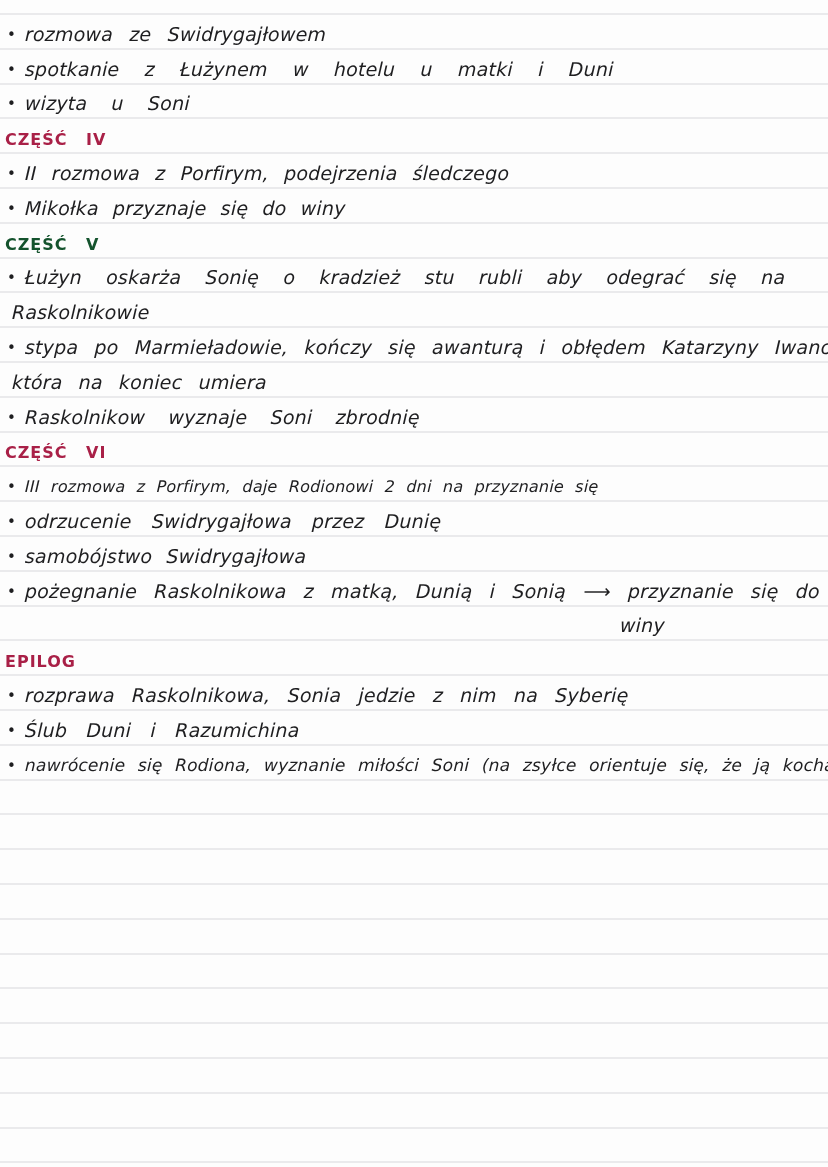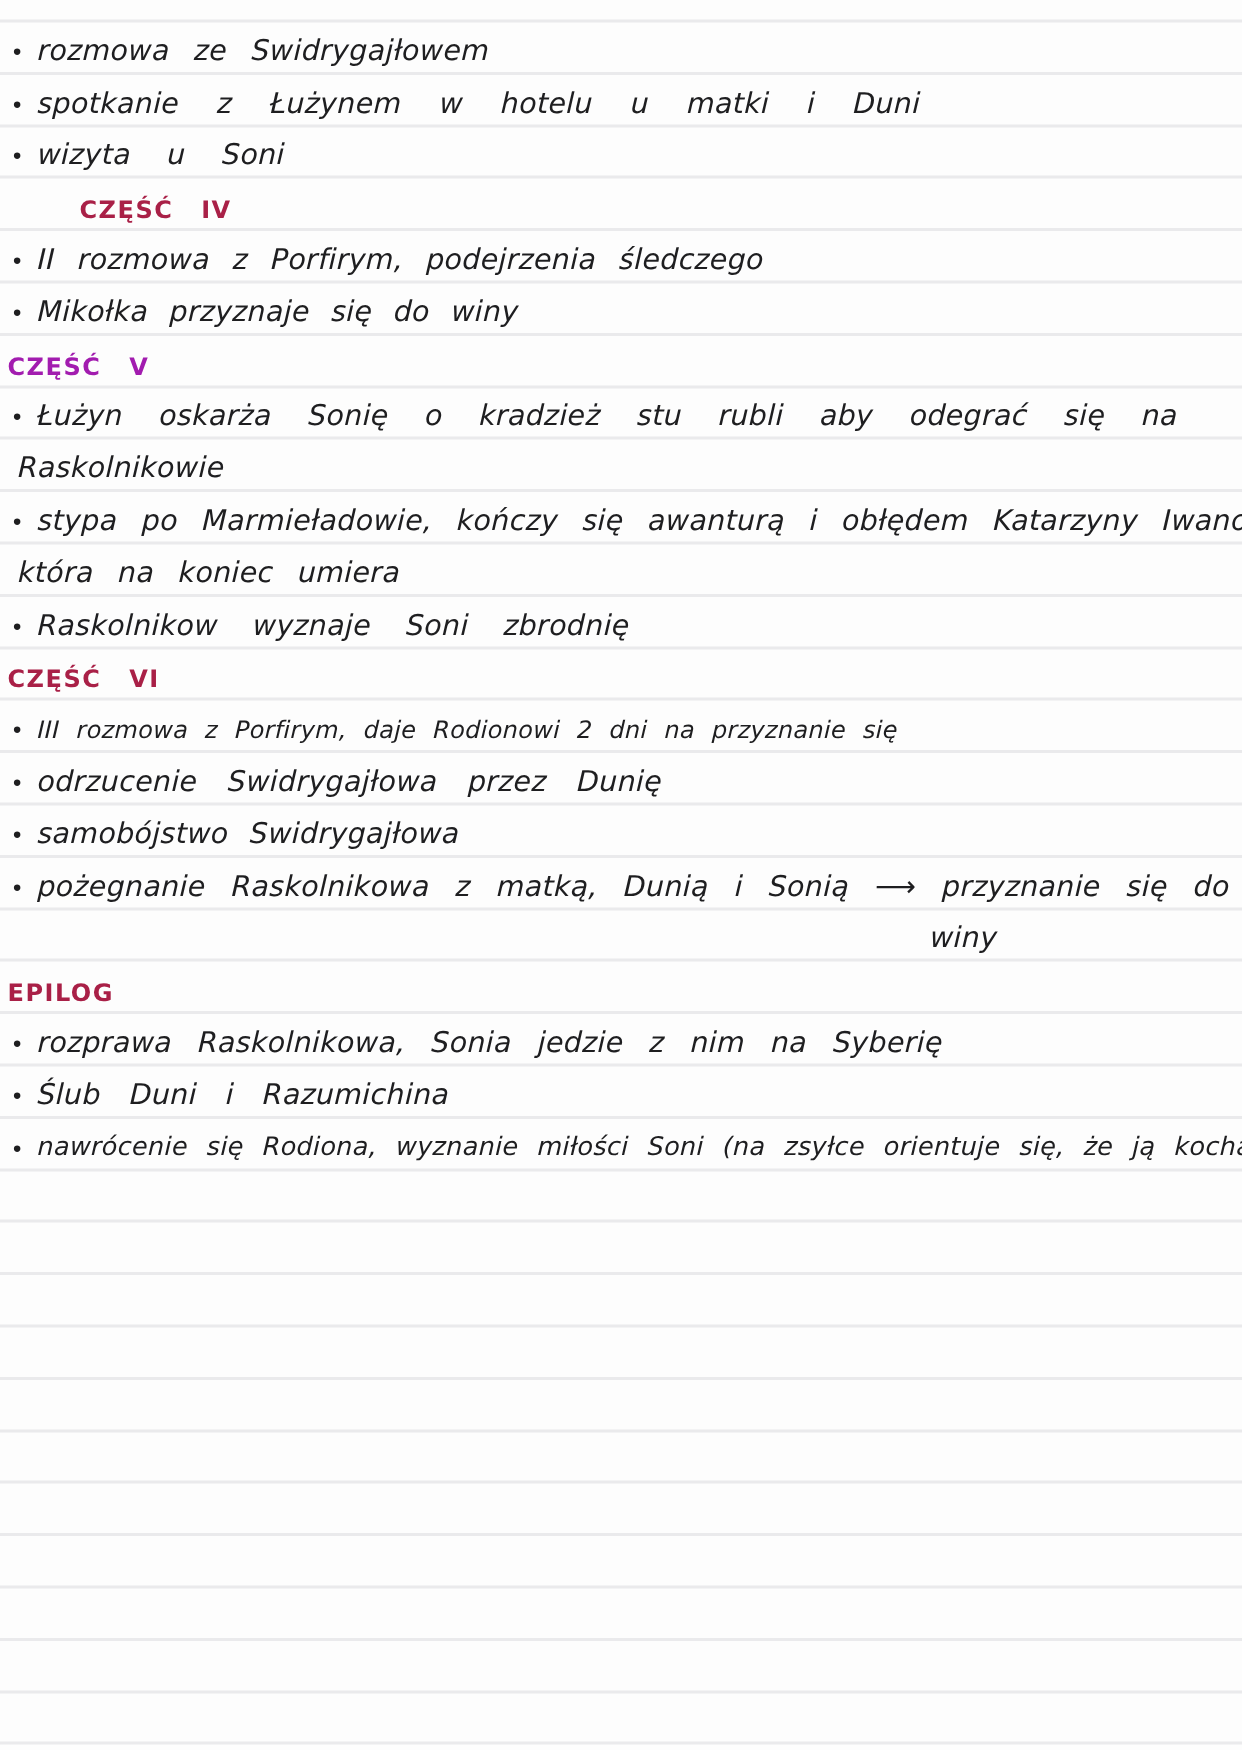--- a/index.html
+++ b/index.html
@@ -92,33 +92,33 @@
         <span class="note-text" style="color: rgb(30, 30, 32); word-spacing: 10px;">rozmowa ze Swidrygajłowem</span>
       </div>
       <div class="line" style="top: 55.6px; left: 7px;">
         <span class="bullet" style="color: rgb(30, 30, 32);">•</span>
         <span class="note-text" style="color: rgb(30, 30, 32); word-spacing: 19px;">spotkanie z Łużynem w hotelu u matki i Duni</span>
       </div>
       <div class="line" style="top: 90.4px; left: 7px;">
         <span class="bullet" style="color: rgb(30, 30, 32);">•</span>
         <span class="note-text" style="color: rgb(30, 30, 32); word-spacing: 18px;">wizyta u Soni</span>
       </div>
-      <div class="line" style="top: 125.2px; left: 5px; margin-left: 48px;">
+      <div class="line" style="top: 125.2px; left: 5px;">
         <span class="header-text" style="color: rgb(169, 32, 71); word-spacing: 12px;">CZĘŚĆ IV</span>
       </div>
       <div class="line" style="top: 160px; left: 7px;">
         <span class="bullet" style="color: rgb(30, 30, 32);">•</span>
         <span class="note-text" style="color: rgb(30, 30, 32); word-spacing: 9px;">II rozmowa z Porfirym, podejrzenia śledczego</span>
       </div>
       <div class="line" style="top: 194.8px; left: 7px;">
         <span class="bullet" style="color: rgb(30, 30, 32);">•</span>
         <span class="note-text" style="color: rgb(30, 30, 32); word-spacing: 8px;">Mikołka przyznaje się do winy</span>
       </div>
       <div class="line" style="top: 229.6px; left: 5px;">
-        <span class="header-text" style="color: #a21caf; word-spacing: 12px;">CZĘŚĆ V</span>
+        <span class="header-text" style="color: #14532d; word-spacing: 12px;">CZĘŚĆ V</span>
       </div>
       <div class="line" style="top: 264.4px; left: 7px;">
         <span class="bullet" style="color: rgb(30, 30, 32);">•</span>
         <span class="note-text" style="color: rgb(30, 30, 32); word-spacing: 18px;">Łużyn oskarża Sonię o kradzież stu rubli aby odegrać się na</span>
       </div>
       <div class="line" style="top: 299.2px; left: 12px;">
         <span class="note-text" style="color: rgb(30, 30, 32); word-spacing: 8px;">Raskolnikowie</span>
       </div>
       <div class="line" style="top: 334px; left: 7px;">
         <span class="bullet" style="color: rgb(30, 30, 32);">•</span>

